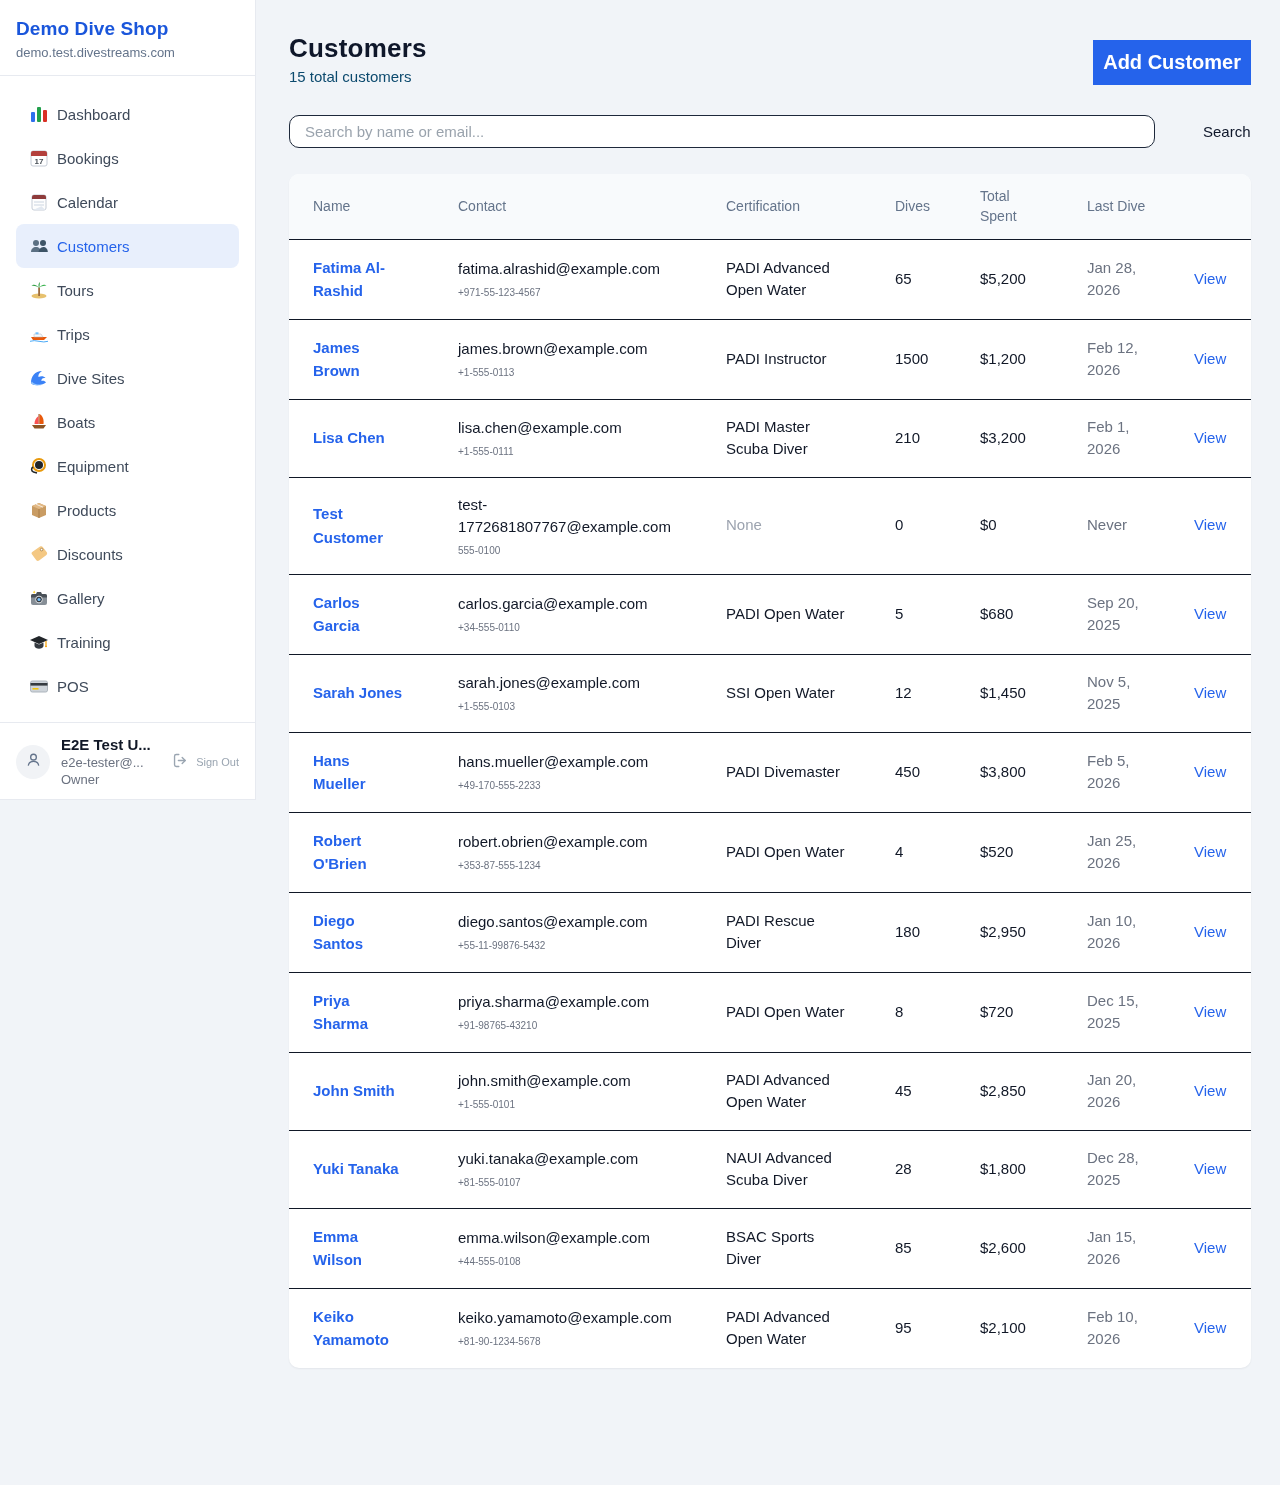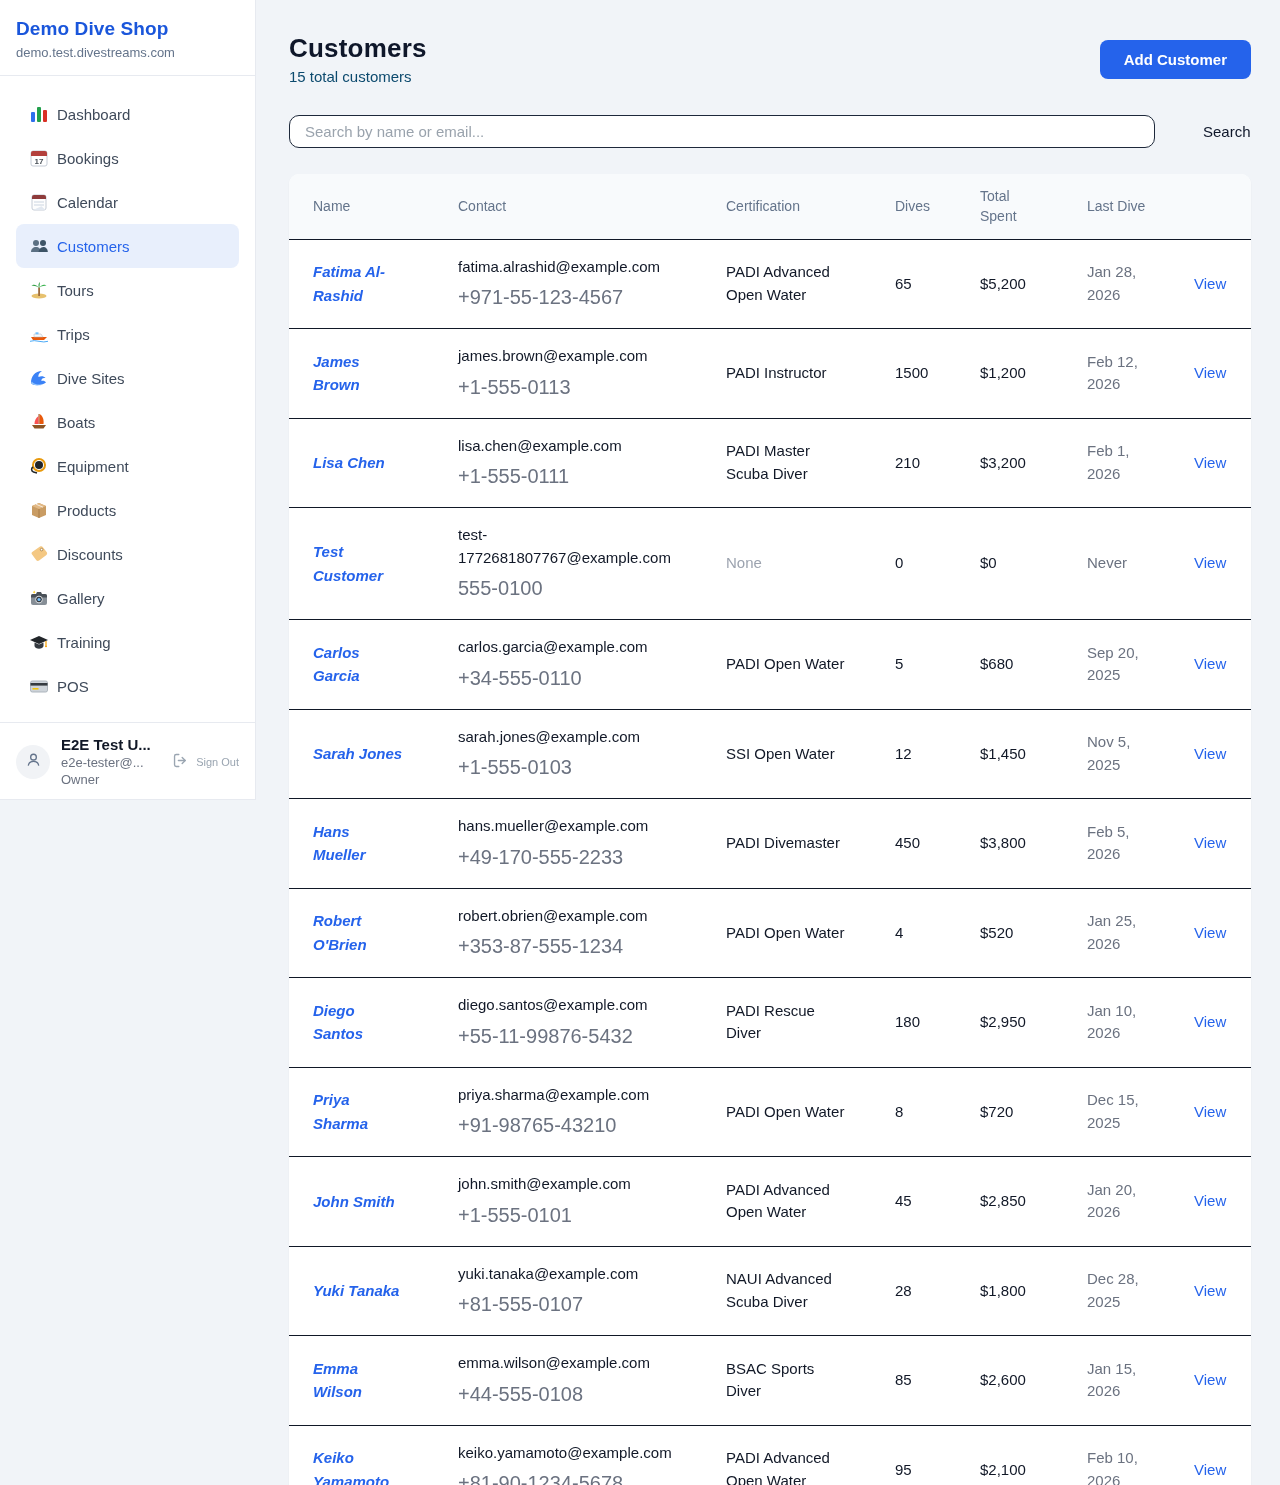--- a/index.html
+++ b/index.html
@@ -54,22 +54,22 @@
   }
   .signout svg { width: 17px; height: 17px; }
 
   
   .main { flex: 1; padding: 33px 29px 0 33px; min-width: 0; }
   .main-header { display: flex; align-items: flex-start; justify-content: space-between; }
   .page-title { font-size: 26px; font-weight: 700; color: #0f172a; letter-spacing: .2px; }
   .page-subtitle { font-size: 15px; color: #0c4a6e; margin-top: 4px; }
   .add-btn {
     background: #2563eb; color: #ffffff; border: none; cursor: pointer;
-    font-family: inherit; font-size: 15px; font-weight: 600;
-    padding: 11px 24px; border-radius: 8px; margin-top: 7px;
+    font-family: inherit; font-size: 20px; font-weight: 600;
+    padding: 11px 10px; border-radius: 0; margin-top: 7px;
   }
   .search-row { display: flex; align-items: center; margin-top: 30px; }
   .search-input {
     flex: 0 0 866px; height: 33px;
     border: 1.5px solid #1e293b; border-radius: 10px;
     padding: 0 15px; font-size: 15px; font-family: inherit; color: #111827;
     background: #fff; outline: none;
   }
   .search-input::placeholder { color: #9aa3ad; }
   .search-btn {
@@ -97,24 +97,24 @@
   thead th:first-child { padding-left: 24px; }
   th.h-spent, th.h-last { padding-right: 45px; }
   tbody td {
     padding: 16px 14px 16px 0; vertical-align: middle;
     font-size: 15px; color: #111827; line-height: 1.5;
     border-bottom: 1px solid #111827;
     word-wrap: break-word; overflow-wrap: break-word;
   }
   tbody tr:last-child td { border-bottom: none; }
   td.name-cell { padding-left: 24px; padding-right: 52px; }
-  td.name-cell a { color: #2563eb; font-weight: 600; text-decoration: none; line-height: 1.55; font-style: italic; }
+  td.name-cell a { color: #2563eb; font-weight: 600; text-decoration: none; line-height: 1.55; }
   td.contact-cell { padding-right: 40px; }
   .contact-email { color: #111827; }
-  .contact-phone { color: #6b7280; font-size: 20px; margin-top: 4px; }
+  .contact-phone { color: #6b7280; font-size: 10px; margin-top: 4px; }
   td.cert-cell { padding-right: 50px; }
   td.cert-cell.muted { color: #9ca3af; }
   td.last-cell { color: #6b7280; padding-right: 45px; }
   td.view-cell a { color: #2563eb; text-decoration: none; }
 </style>
 </head>
 <body>
 
 <div class="page">
 

